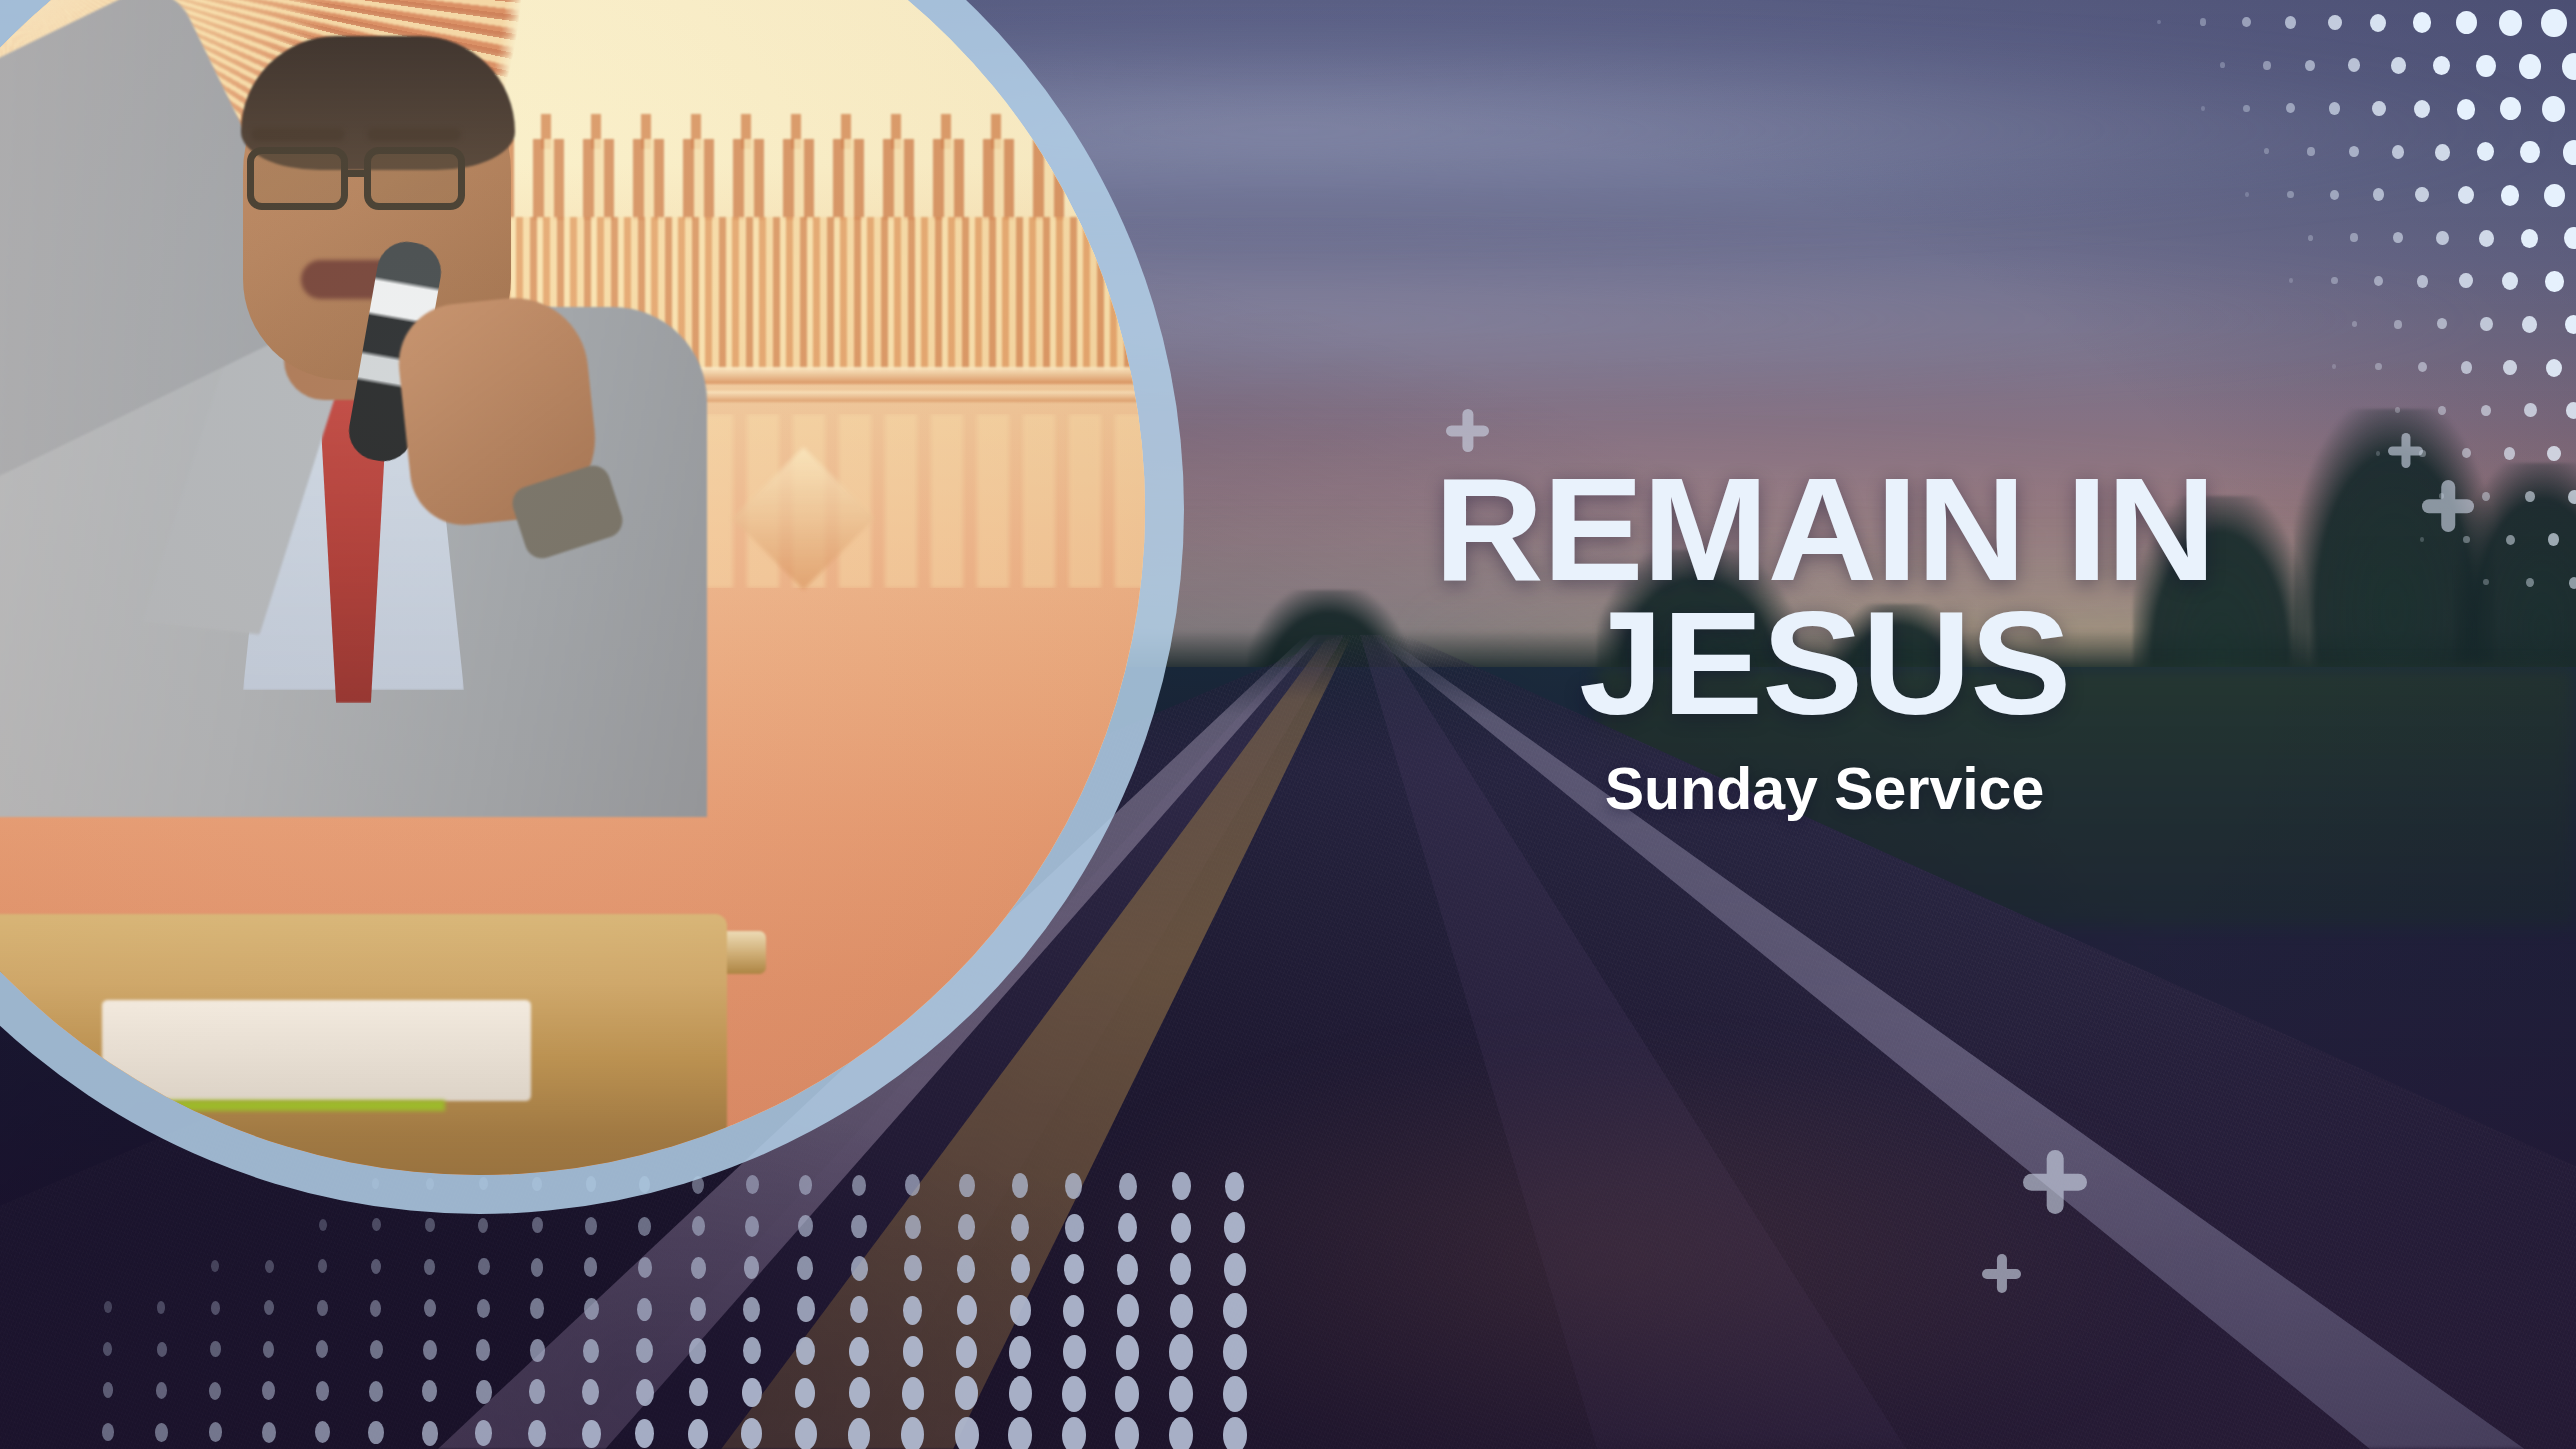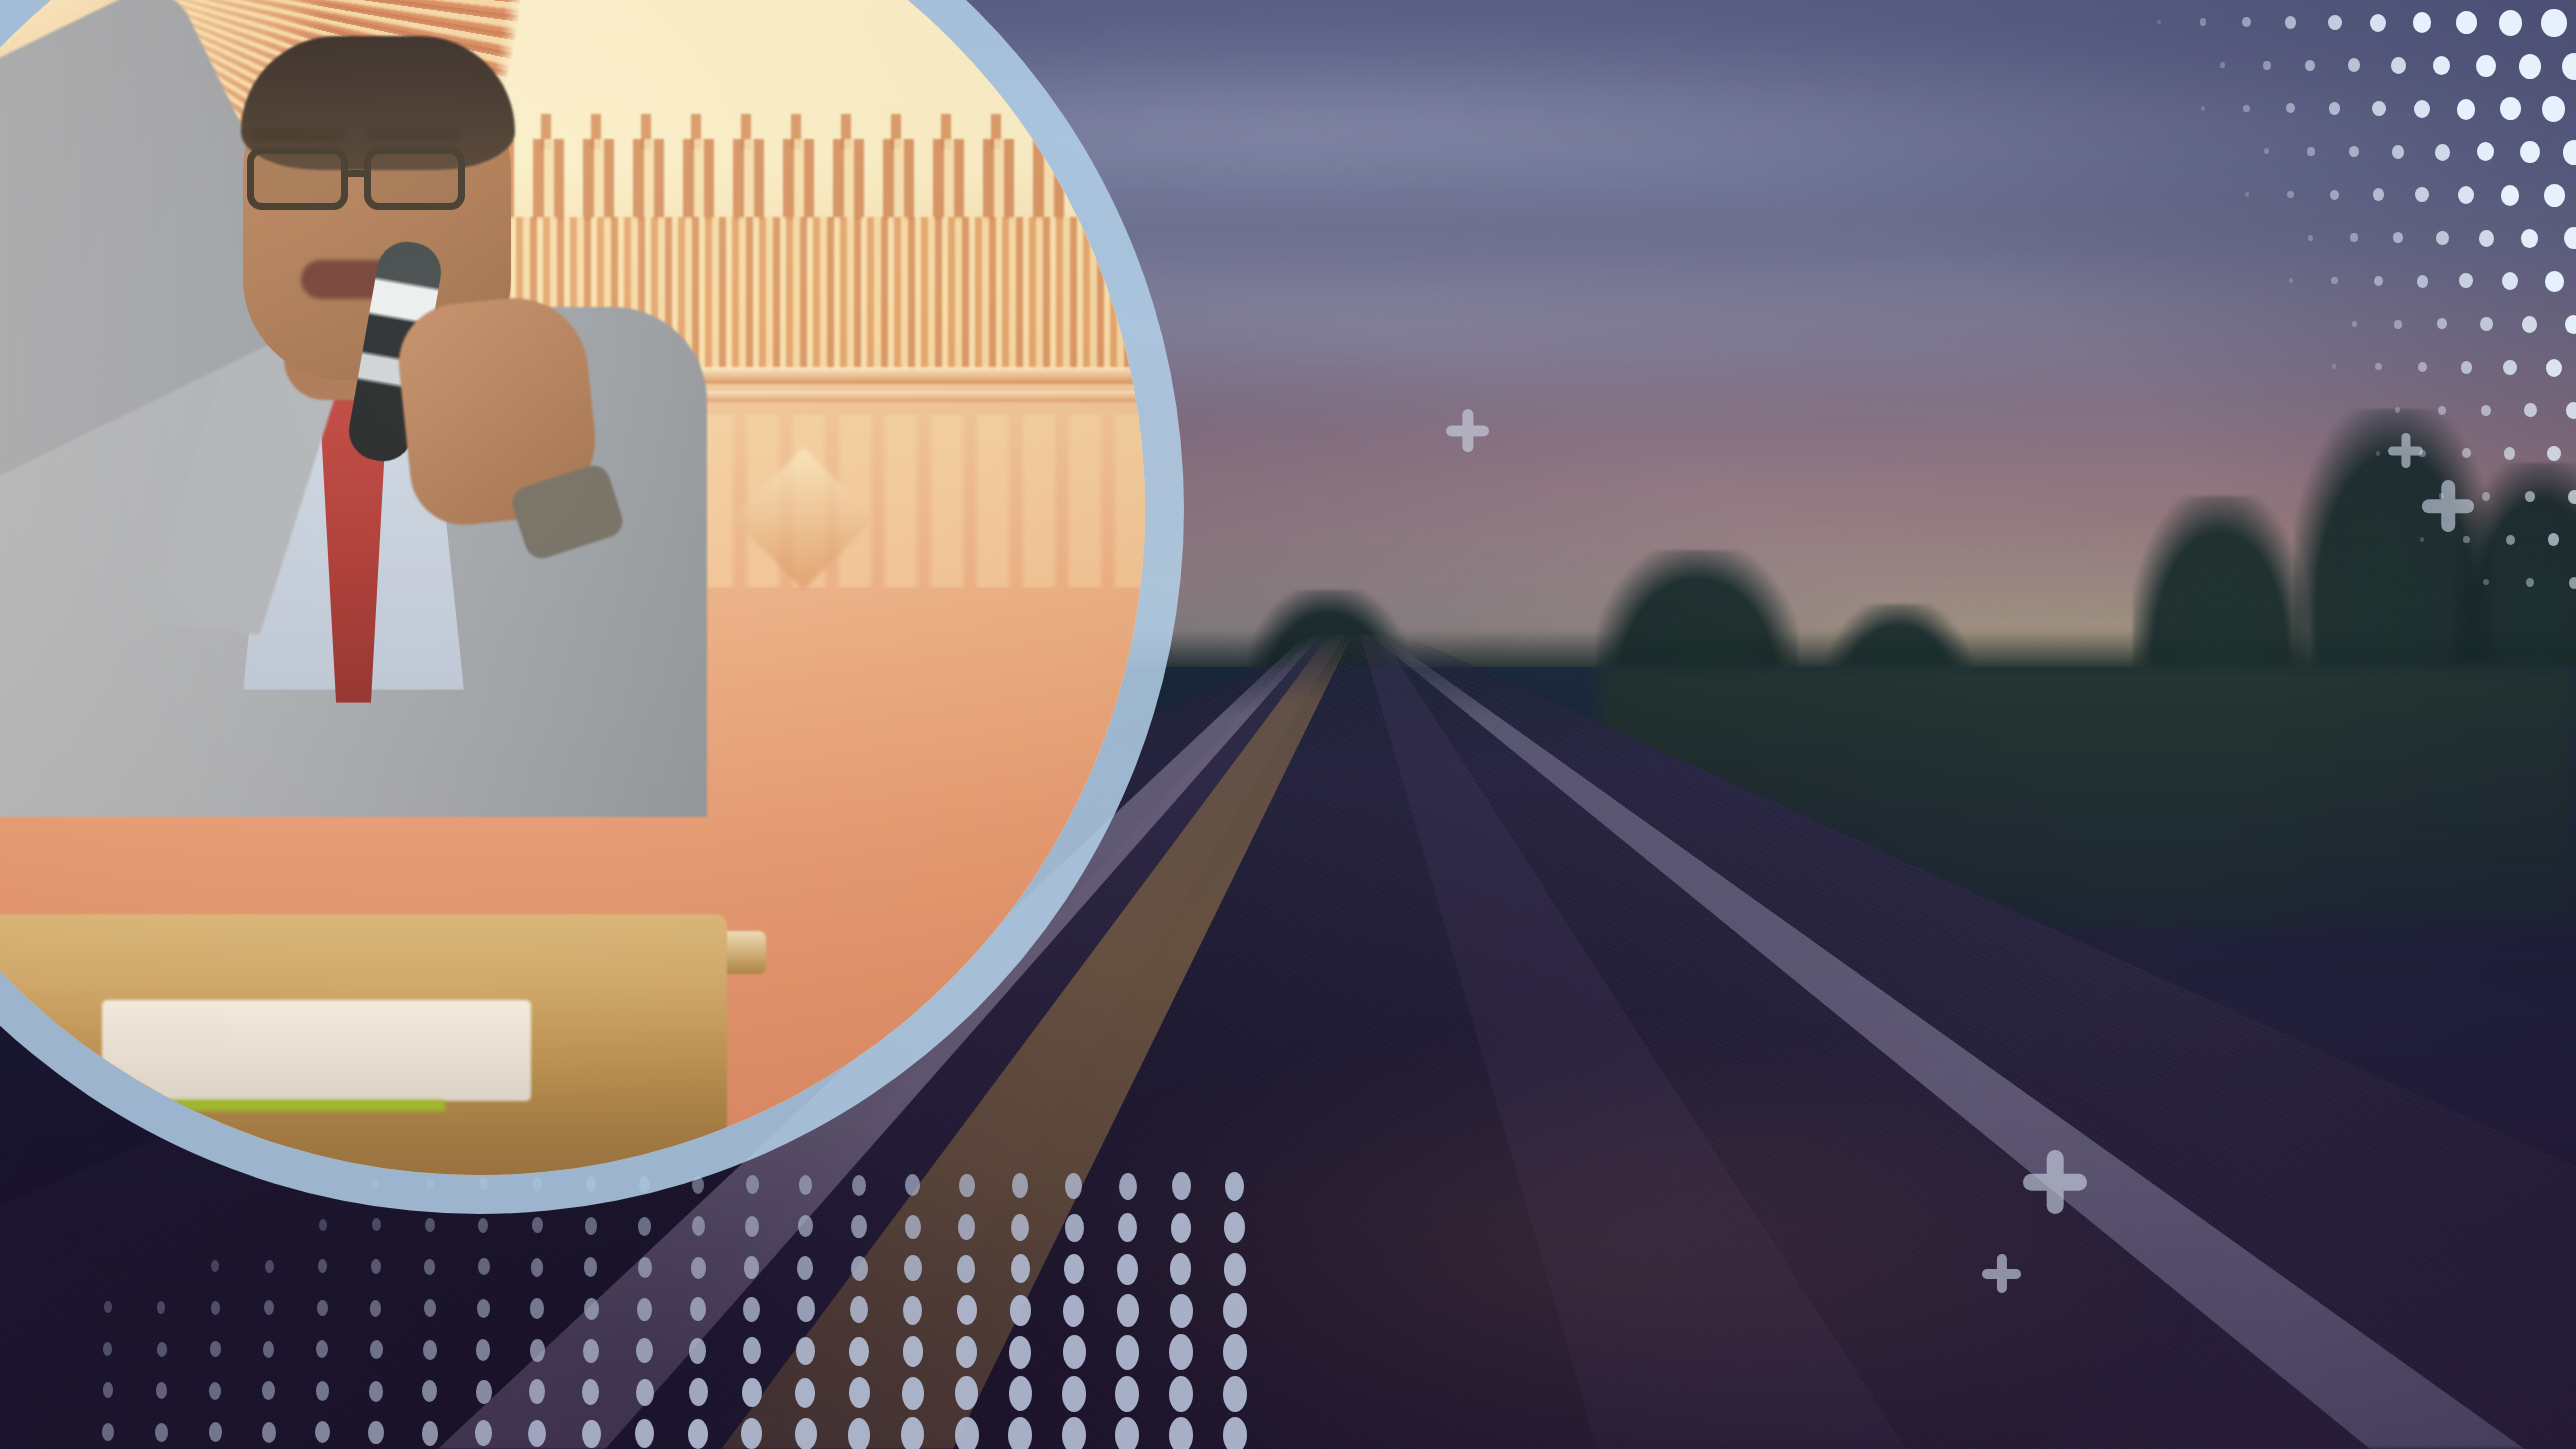--- a/index.html
+++ b/index.html
@@ -754,15 +754,22 @@
 
       <div class="pulpit-top"></div>
       <div class="pulpit"></div>
       <div class="pulpit-paper"></div>
       <div class="pulpit-green"></div>
 
       <div class="photo-soft"></div>
     </div>
   </div>
 
+  <div class="copy">
+    <h1 class="title">
+      <span>REMAIN IN</span>
+      <span class="l2">JESUS</span>
+    </h1>
+    <p class="subtitle">Sunday Service</p>
+  </div>
 
 </div>
 
 
 </body></html>

